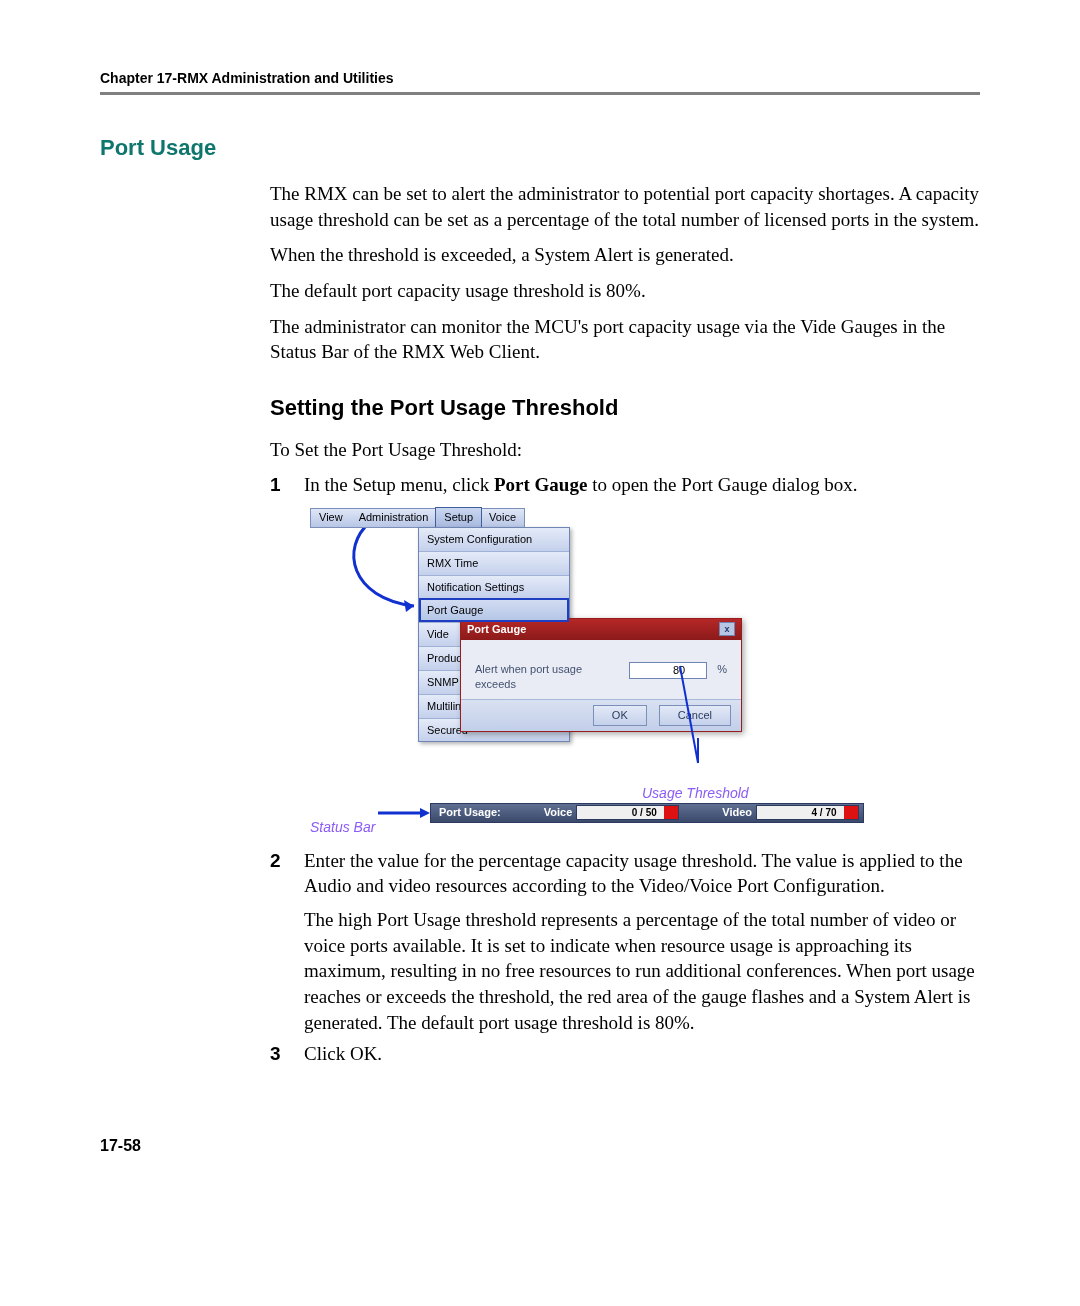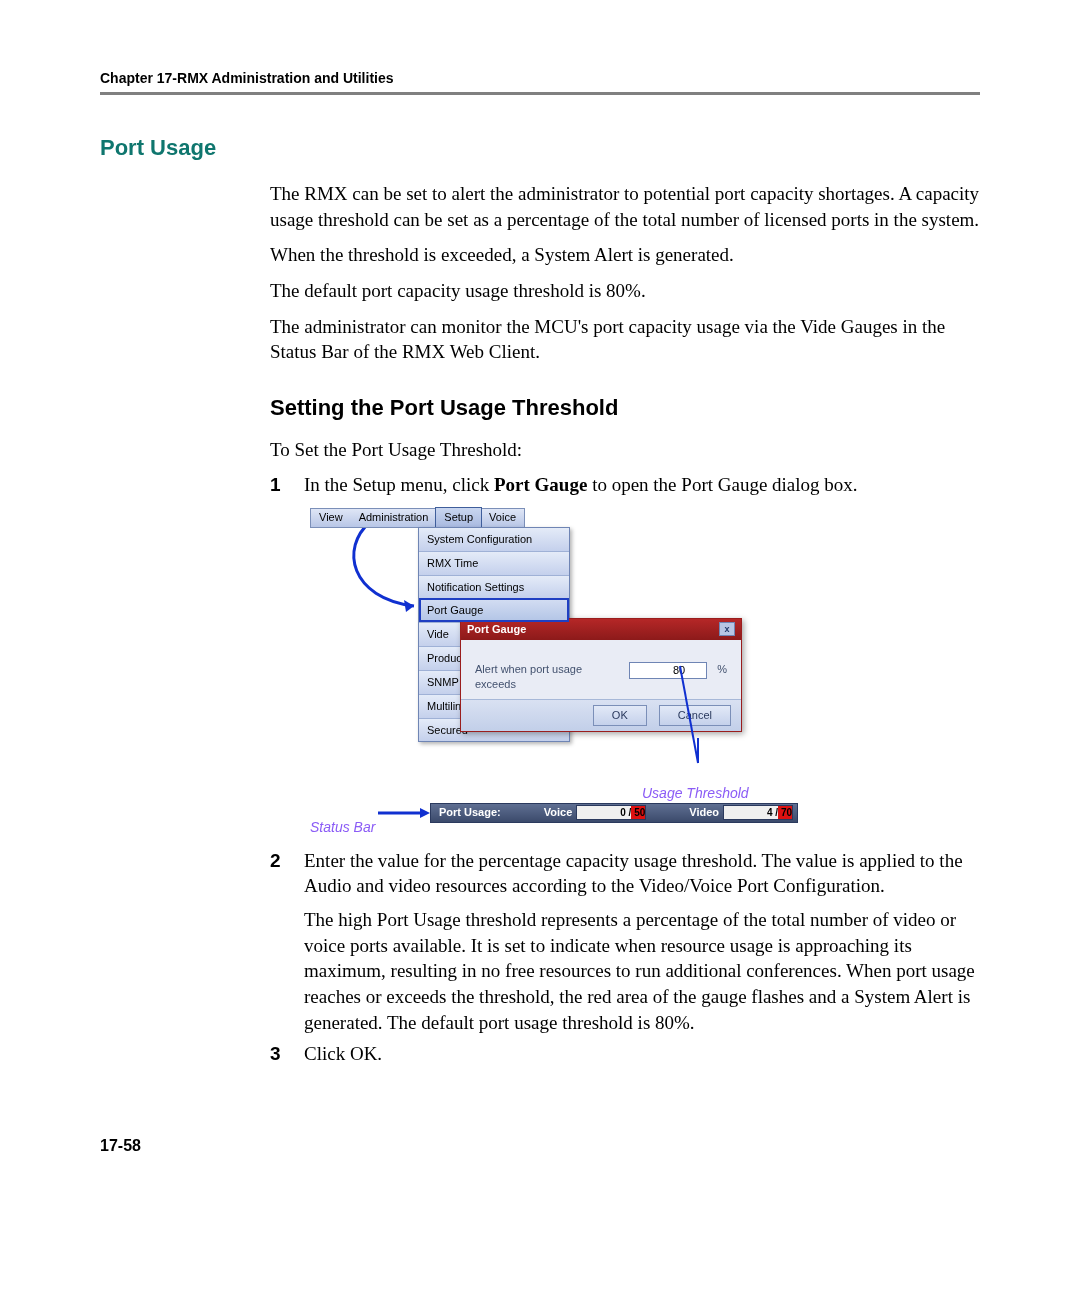--- a/index.html
+++ b/index.html
@@ -186,22 +186,23 @@
   }
   .gauge-wrap { display: flex; align-items: center; gap: 4px; margin-left: 37px; }
   .gauge {
     width: 68px; height: 13px;
     background: #f0f0f0;
     border: 1px solid #2b3a5e;
     position: relative;
     color: #000;
     font-size: 10px;
     font-weight: bold;
-    text-align: right;
+    text-align: center;
     line-height: 13px;
+    padding-left: 33px;
   }
   .gauge .red {
     position: absolute; right: 0; top: 0; bottom: 0;
     width: 14px;
     background: #d11;
   }
   .gauge .txt { position: relative; }
   
   .annot {
     position: absolute;

